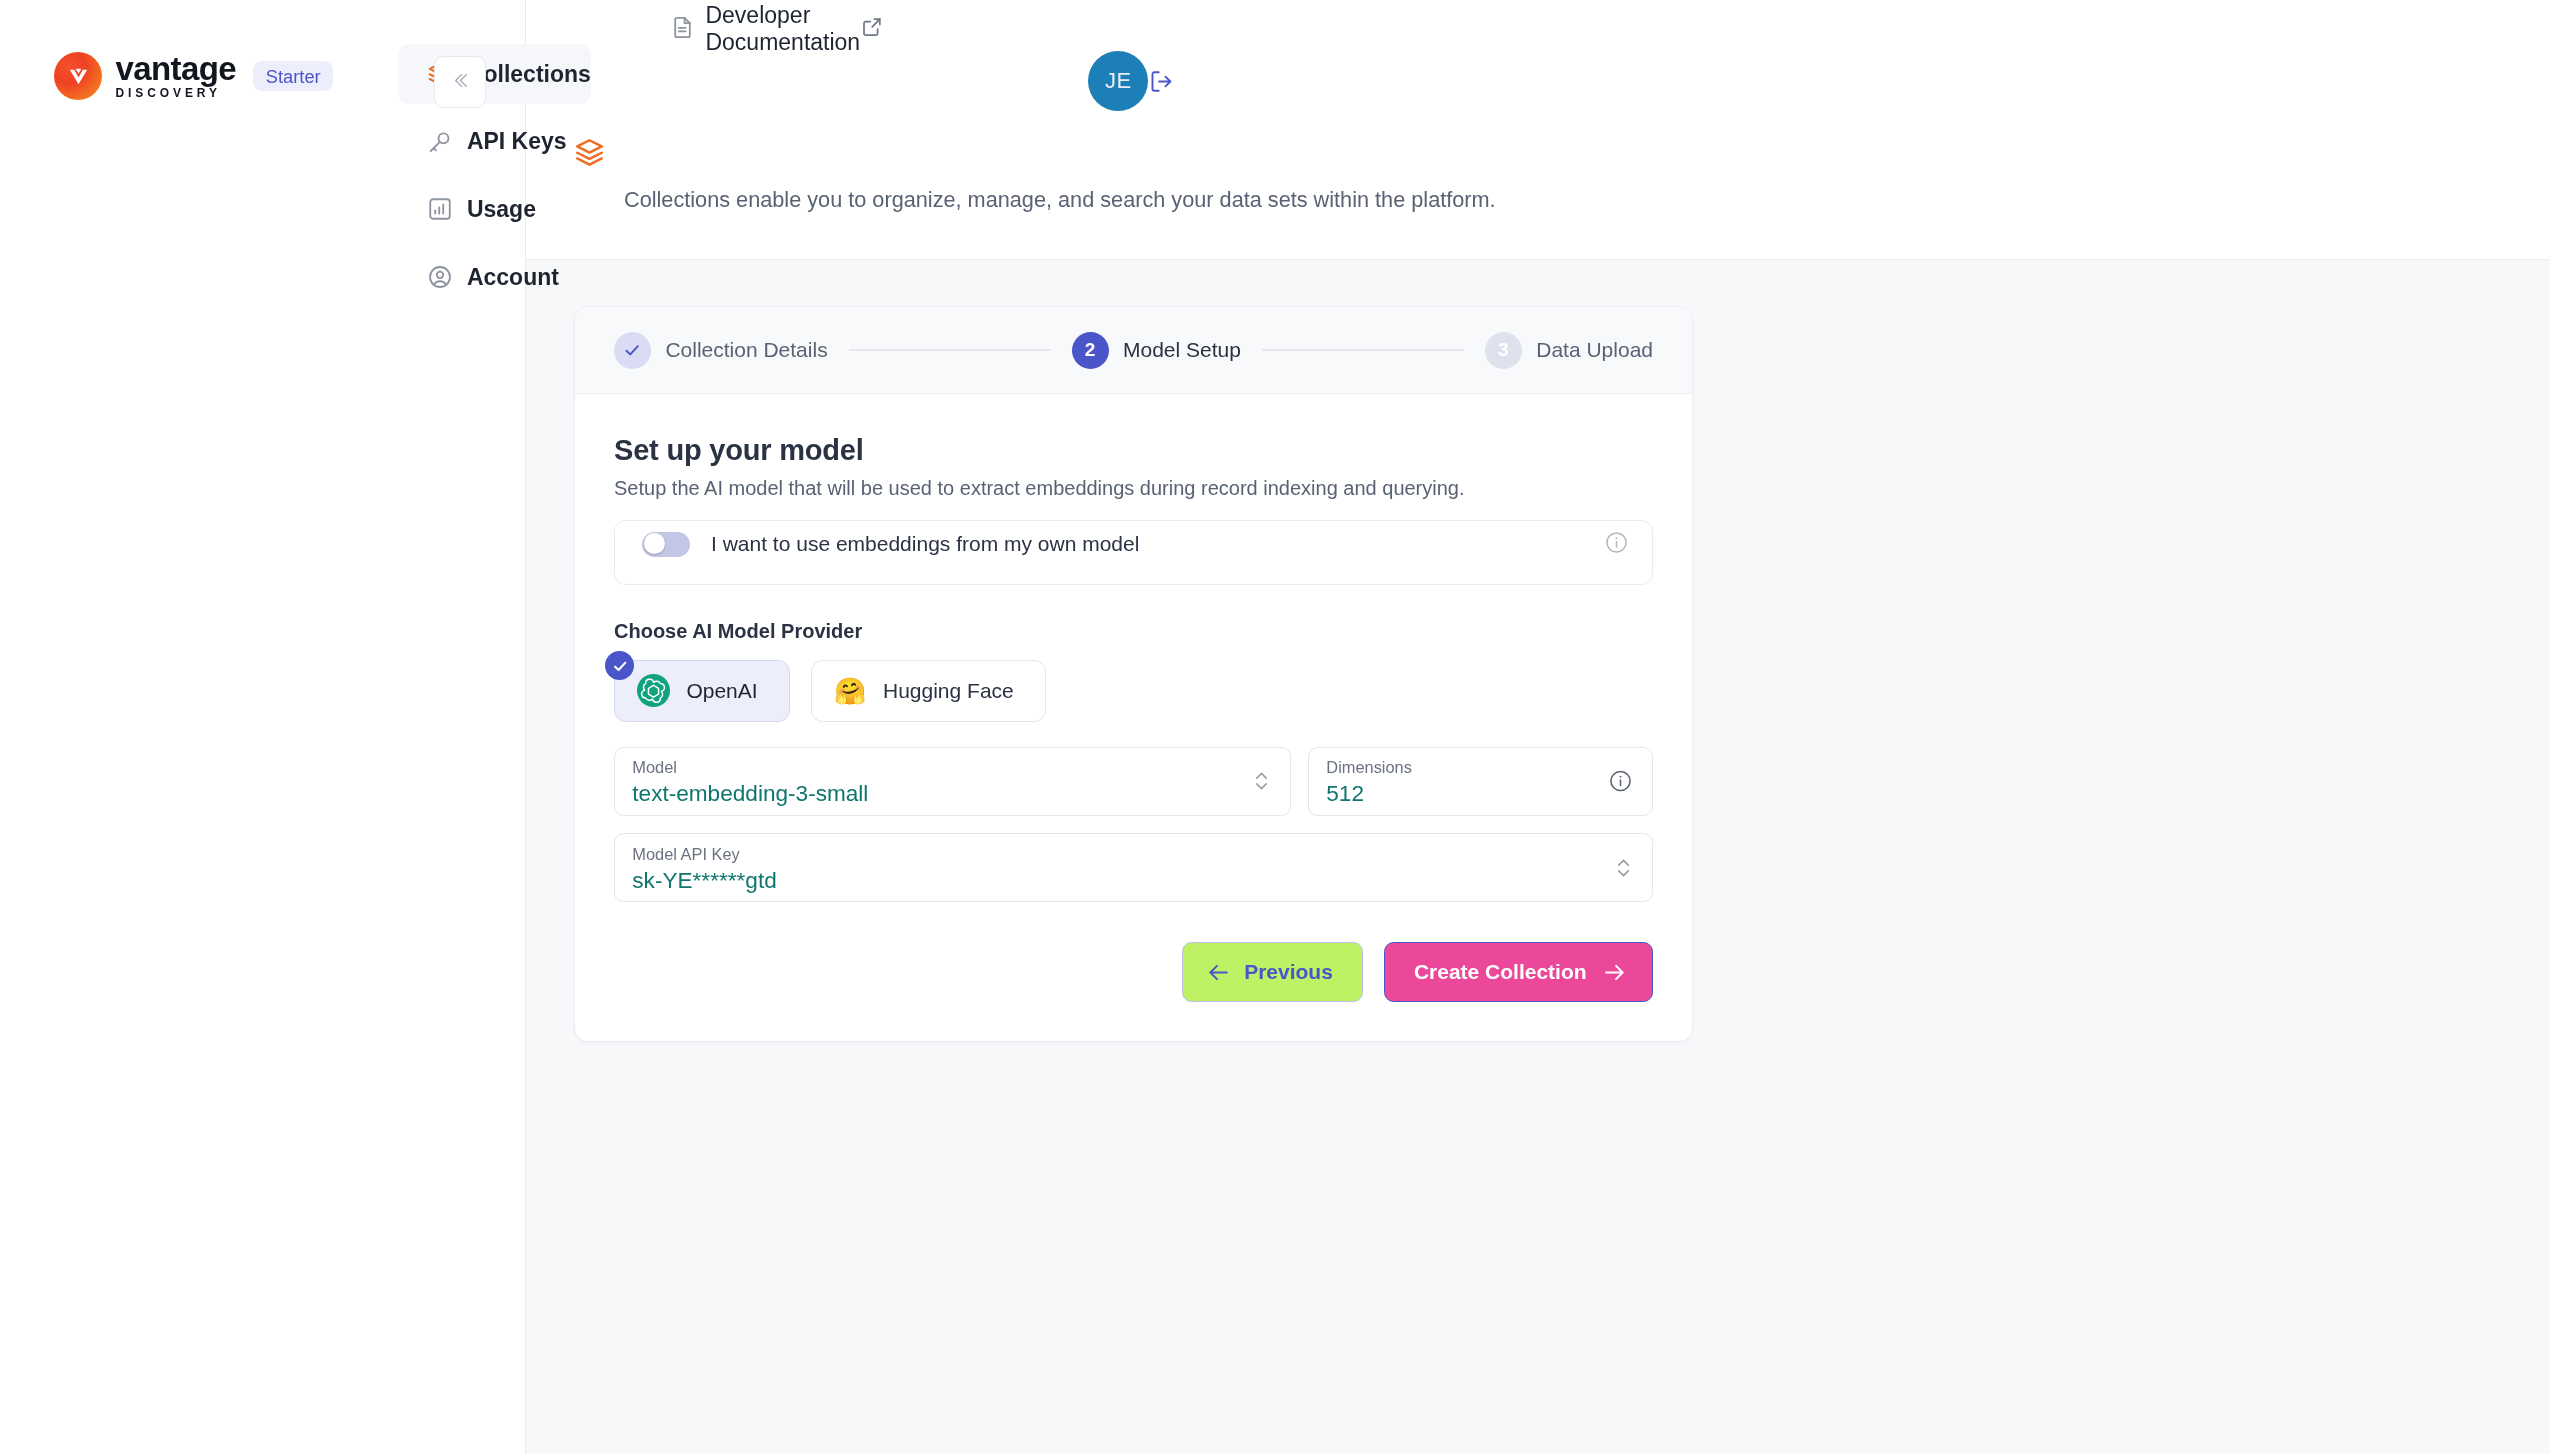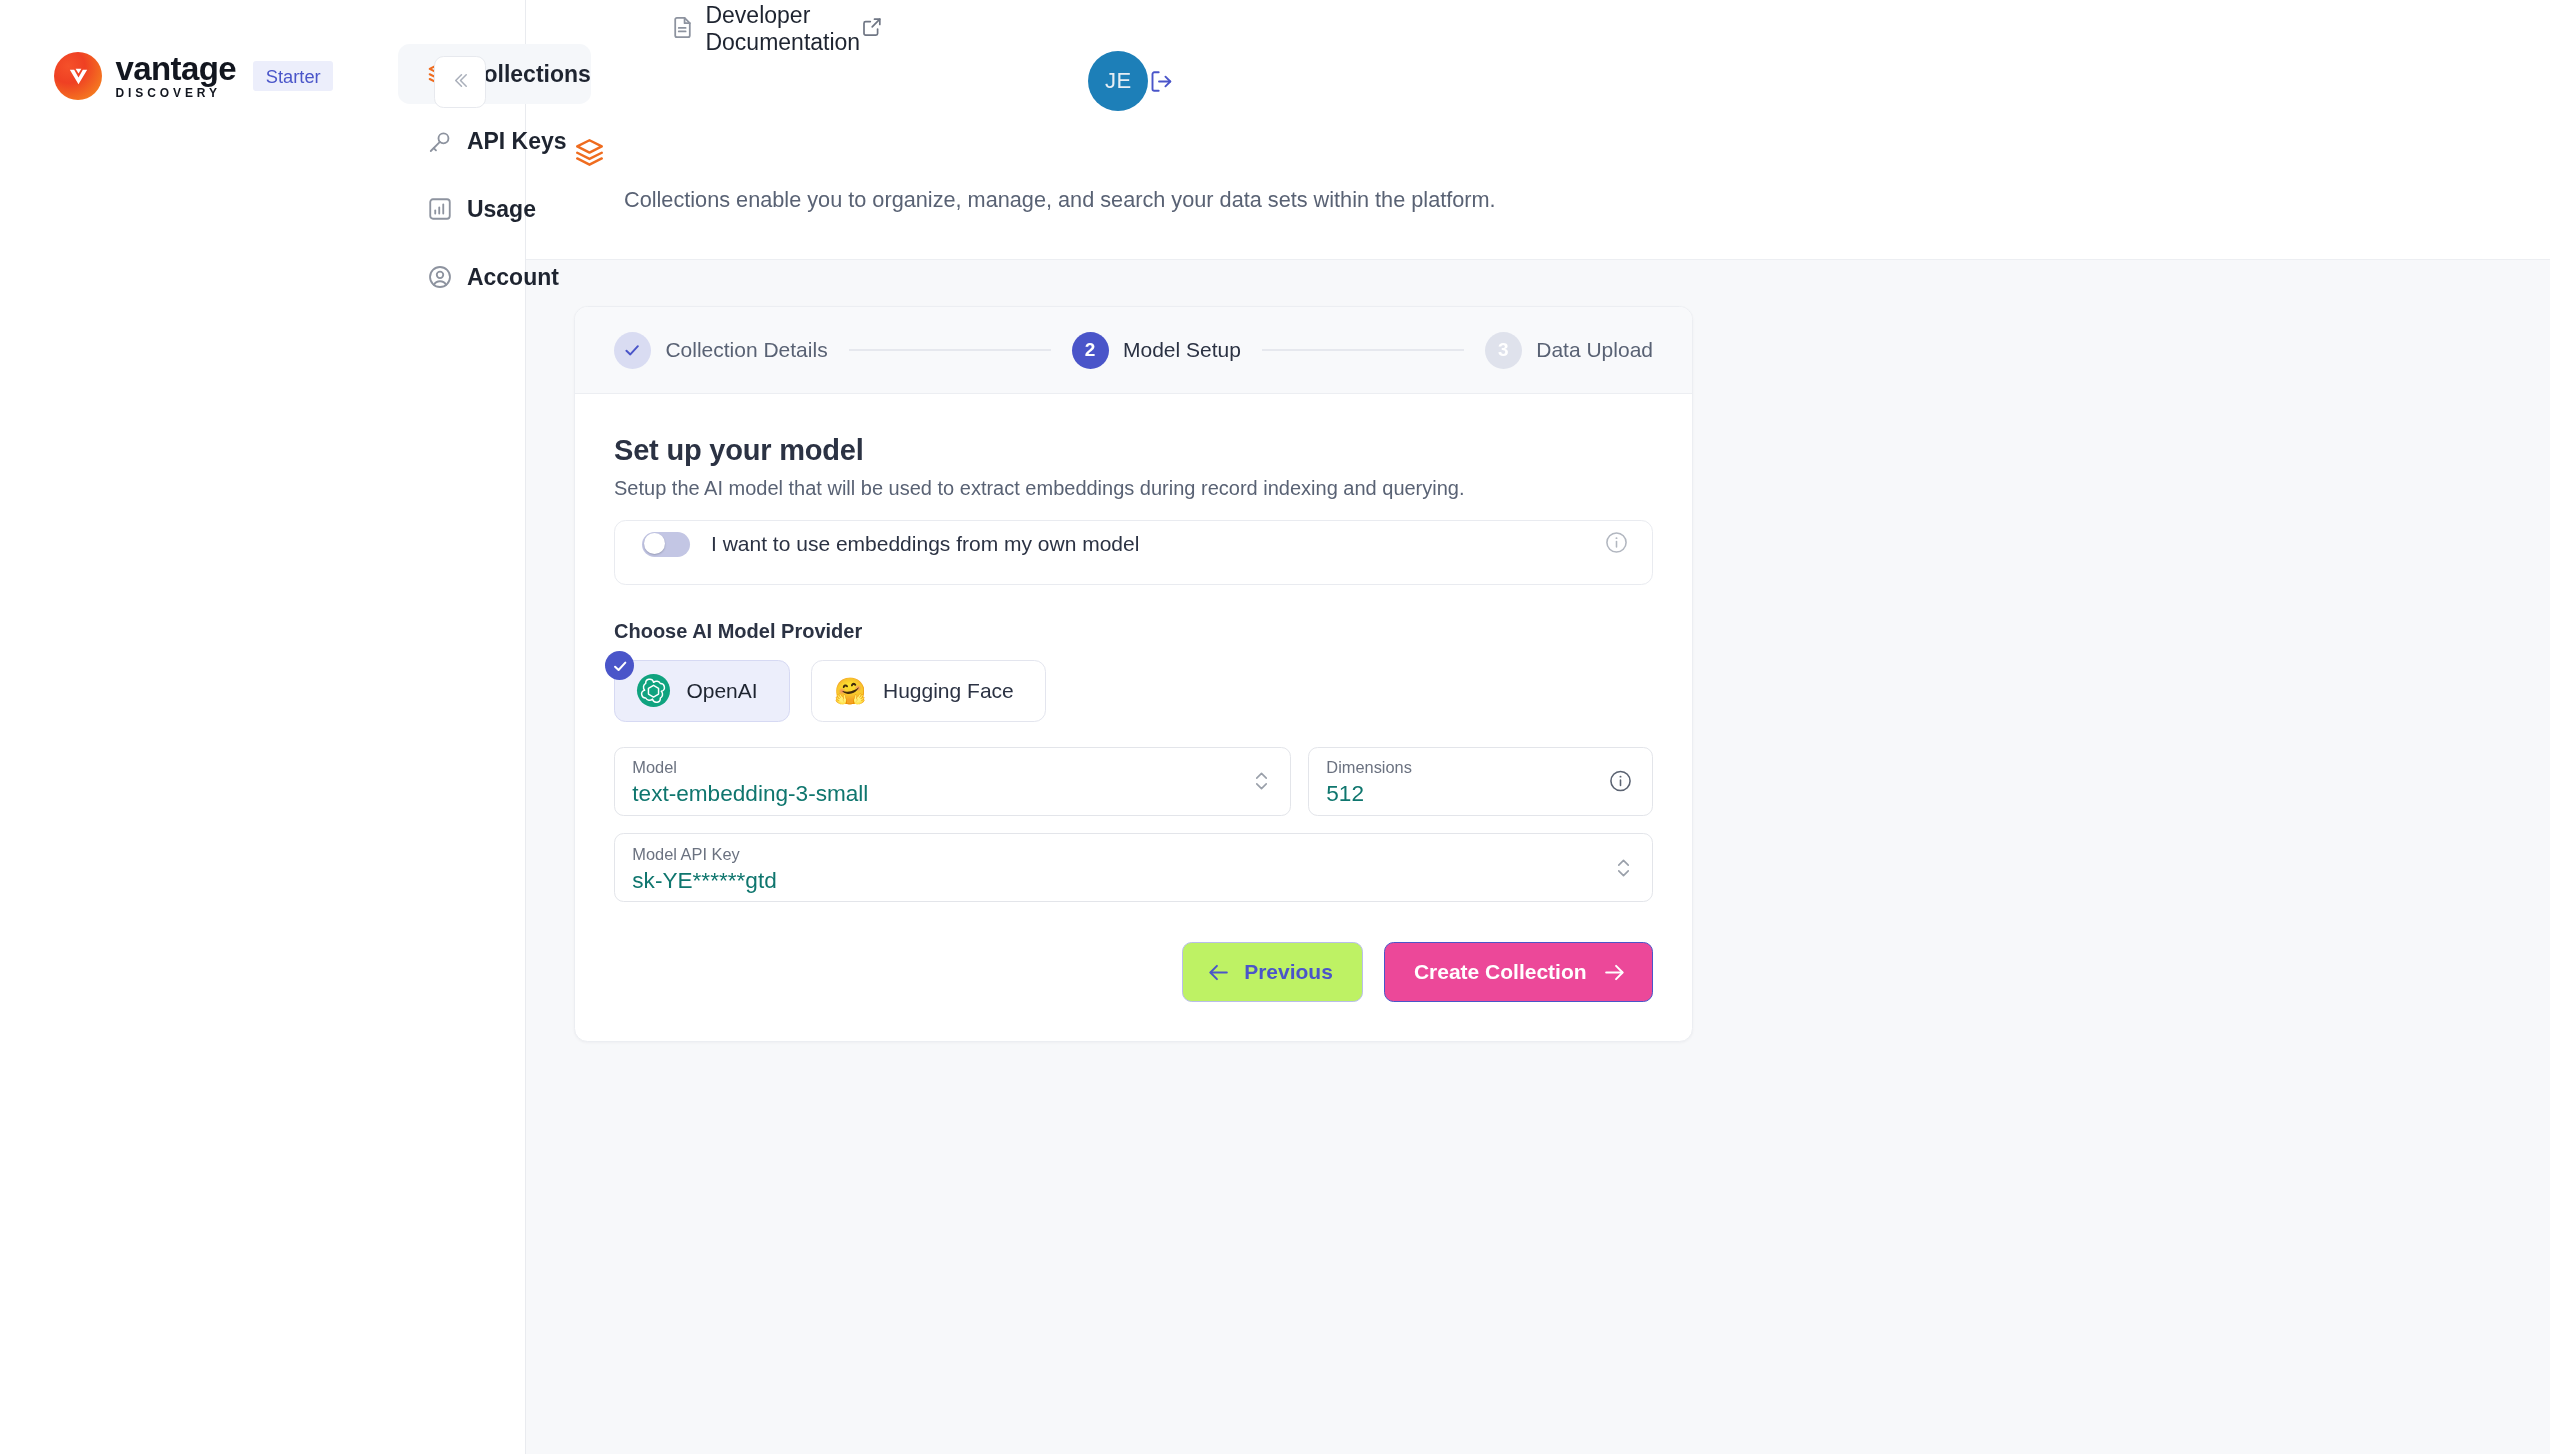--- a/index.html
+++ b/index.html
@@ -36,21 +36,21 @@
     letter-spacing: -0.6px; line-height: 33px;
   }
   .wordmark .w2 {
     font-size: 12px; font-weight: 700; color: #12161f;
     letter-spacing: 3.9px; line-height: 14.4px; margin-top: 1px;
   }
   .plan-badge {
     margin-left: 17.3px;
     background: #eceefb; color: #4a55c9;
     font-size: 18.3px; font-weight: 400;
-    padding: 3.9px 12.5px; border-radius: 3px;
+    padding: 3.9px 12.5px; border-radius: 9px;
     line-height: 23px;
   }
   .collapse-btn {
     position: absolute; top: 56px; right: 39px;
     width: 52px; height: 52px;
     border: 1px solid #e7e9ee; border-radius: 9.6px;
     background: #fff;
     display: flex; align-items: center; justify-content: center;
     cursor: pointer;
   }

